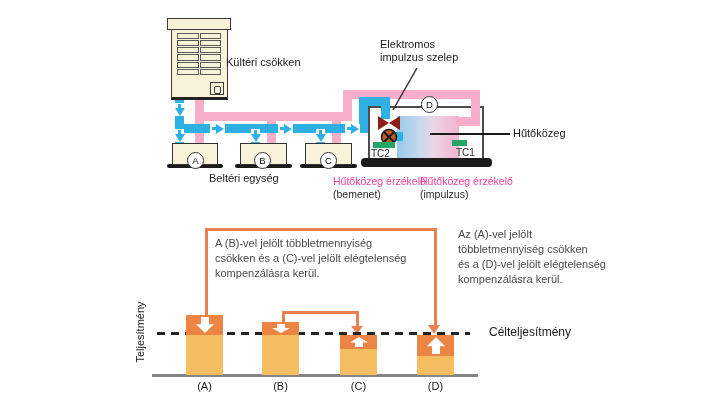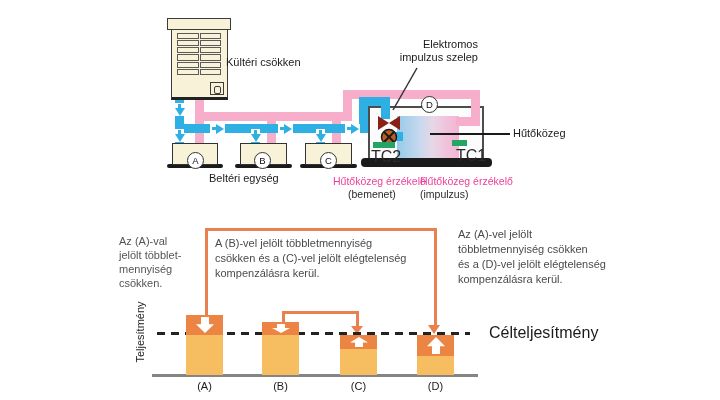--- a/index.html
+++ b/index.html
@@ -29,21 +29,21 @@
   .iu{position:absolute;top:143px;height:22px;background:var(--cream);border:1.5px solid #333;box-sizing:border-box;}
   .ib{position:absolute;top:164px;height:4px;background:#1a1a1a;border-radius:2px;}
   .circ{position:absolute;width:17px;height:17px;border-radius:50%;background:#fff;border:1.5px solid #333;box-sizing:border-box;
         display:flex;align-items:center;justify-content:center;font-size:9.5px;color:#111;z-index:8;}
   
   .dbox{position:absolute;left:368px;top:106px;width:116px;height:54px;background:#fcfcfc;border:2px solid #4d4d4d;box-sizing:border-box;}
   .tray{position:absolute;left:361px;top:158px;width:131px;height:9px;background:#1b1b1b;border-radius:4px;}
   .hx{position:absolute;left:397px;top:116px;width:62px;height:42px;
       background:linear-gradient(90deg,#96cbe9 0%,#c9d8ee 38%,#e8d6e6 58%,#f2bed8 85%,#f0b6d4 100%);}
   .tc{position:absolute;height:6px;background:var(--green);}
-  .tctxt{position:absolute;font-size:16px;color:#2a2a2a;}
+  .tctxt{position:absolute;font-size:10px;color:#2a2a2a;}
   .pinklbl{position:absolute;font-size:10.5px;color:var(--pinktext);}
   .sublbl{position:absolute;font-size:10.5px;color:#2a2a2a;}
   
   .ortop{position:absolute;background:var(--orange);}
   .orhead{position:absolute;width:0;height:0;border-left:6.5px solid transparent;border-right:6.5px solid transparent;}
   .ann{position:absolute;font-size:11px;color:#4a4a4a;line-height:15px;}
   .baseline{position:absolute;left:152px;top:374px;width:326px;height:3px;background:#858585;}
   .dash{position:absolute;left:157px;top:332px;width:313px;height:2.5px;
         background:repeating-linear-gradient(90deg,#222 0 8px,transparent 8px 14px);}
   .bar-col{position:absolute;width:37px;display:flex;flex-direction:column;}
@@ -153,40 +153,36 @@
   <svg class="abs" style="left:372px;top:108px" width="34" height="40">
     <polygon points="6,8 6,22 17,15" fill="#8a1f16"></polygon>
     <polygon points="28,8 28,22 17,15" fill="#8a1f16"></polygon>
     <circle cx="17" cy="29" r="7.5" fill="#bf5c24" stroke="#1a1a1a" stroke-width="1.5"></circle>
     <line x1="12" y1="24" x2="22" y2="34" stroke="#1a1a1a" stroke-width="2"></line>
     <line x1="22" y1="24" x2="12" y2="34" stroke="#1a1a1a" stroke-width="2"></line>
   </svg>
   <svg class="abs" style="left:391px;top:66px" width="30" height="46">
     <line x1="26" y1="2" x2="2" y2="44" stroke="#333" stroke-width="1.5"></line>
   </svg>
-  <div class="lbl pre" style="left:380px;top:38px;width:98px;text-align:right">Elektromos
+  <div class="lbl pre" style="left:380px;top:38px;width:98px;text-align:left">Elektromos
 impulzus szelep</div>
 
   <div class="tc" style="left:373px;top:142px;width:22px"></div>
   <div class="tc" style="left:452px;top:140px;width:15px"></div>
   <div class="tctxt" style="left:371px;top:148px">TC2</div>
   <div class="tctxt" style="left:456px;top:147px">TC1</div>
 
   <div class="abs" style="left:430px;top:133px;width:80px;height:2px;background:#1a1a1a"></div>
   <div class="lbl" style="left:513px;top:127px">Hűtőközeg</div>
 
   <div class="pinklbl" style="left:333px;top:175px">Hűtőközeg érzékelő</div>
-  <div class="sublbl" style="left:348px;top:188px">(bemenet)</div>
+  <div class="sublbl" style="left:333px;top:188px">(bemenet)</div>
   <div class="pinklbl" style="left:420px;top:175px">Hűtőközeg érzékelő</div>
   <div class="sublbl" style="left:420px;top:188px">(impulzus)</div>
 
-  <div class="ann pre" style="left:119px;top:234px;width:84px;line-height:14px;color:#555">Az (A)-val
-jelölt többlet-
-mennyiség
-csökken.</div>
 
   <div class="ortop" style="left:205px;top:228px;width:232px;height:3px"></div>
   <div class="ortop" style="left:205px;top:228px;width:3px;height:88px"></div>
   <div class="ortop" style="left:434px;top:228px;width:3px;height:97px"></div>
   <div class="orhead" style="left:428px;top:325px;border-top:9px solid var(--orange)"></div>
   <div class="ann pre" style="left:215px;top:236px;width:214px">A (B)-vel jelölt többletmennyiség
 csökken és a (C)-vel jelölt elégtelenség
 kompenzálásra kerül.</div>
 
   <div class="ann pre" style="left:458px;top:227px;width:172px">Az (A)-vel jelölt
@@ -195,21 +191,21 @@
 kompenzálásra kerül.</div>
 
   <div class="ortop" style="left:282px;top:311px;width:3px;height:12px"></div>
   <div class="ortop" style="left:282px;top:311px;width:77px;height:3px"></div>
   <div class="ortop" style="left:356px;top:311px;width:3px;height:16px"></div>
   <div class="orhead" style="left:351px;top:326px;border-top:8px solid var(--orange)"></div>
 
   <div class="ylab">Teljesítmény</div>
   <div class="dash"></div>
   <div class="baseline"></div>
-  <div class="lbl" style="left:489px;top:326px;font-size:16px">Célteljesítmény</div>
+  <div class="lbl" style="left:489px;top:326px;font-size:12px">Célteljesítmény</div>
 
   <div id="bars-layer">
       <div class="bar-col" style="left: 186px; top: 315px; height: 60px; width: 37px;">
         <div class="bar-cap" style="height: 20px;">
           <svg width="20" height="16">
             <polygon points="6,0 14,0 14,7.199999999999999 19,7.199999999999999 10,16 1,7.199999999999999 6,7.199999999999999" fill="#ffffff"></polygon>
           </svg>
         </div>
         <div class="bar-light" style="height: 40px;"></div>
       </div>

